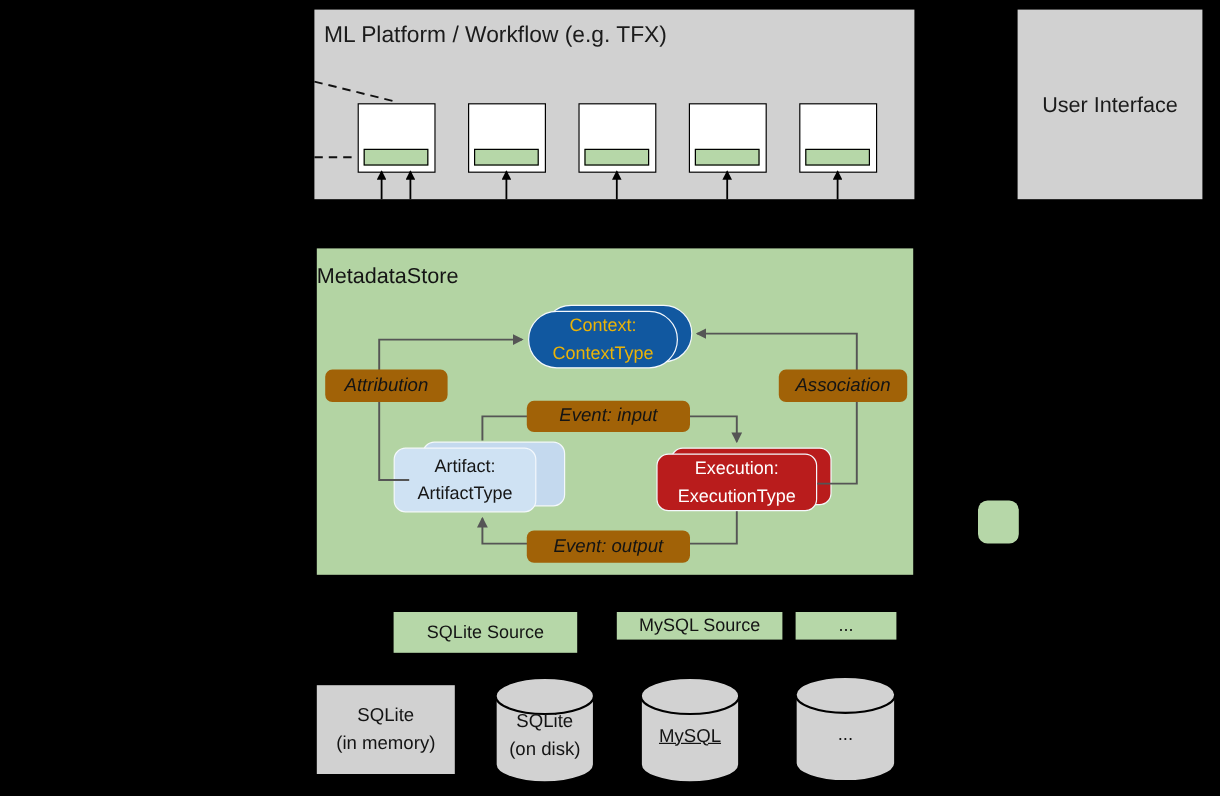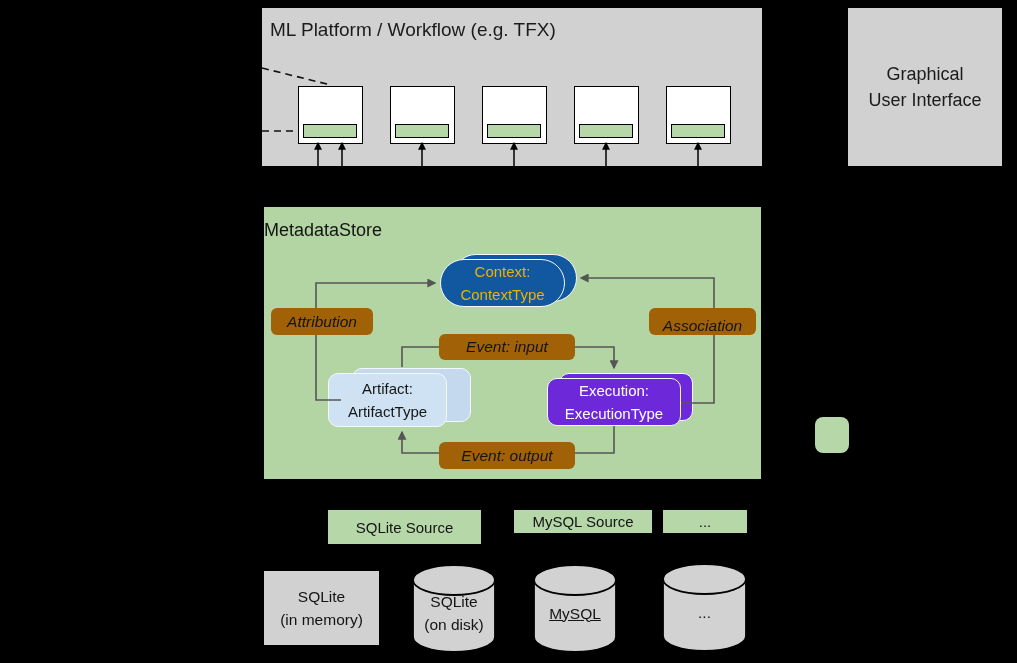--- a/index.html
+++ b/index.html
@@ -15,21 +15,21 @@
   .platform-title{font-size:19px;color:#1b1b1b;white-space:nowrap;}
   .component{background:#ffffff;border:1.5px solid #000;box-sizing:border-box;}
   .meta-bar{background:#b6d7a8;border:1px solid #000;box-sizing:border-box;}
   .gui-label{font-size:18px;line-height:26px;color:#1b1b1b;}
   .store{background:#b3d4a3;}
   .store-title{font-size:18px;text-align:left;color:#141414;}
   .node{border-radius:10px;box-sizing:border-box;font-size:15px;line-height:23px;
         border:1.5px solid #f4f8fc;z-index:4;}
   .node.back{z-index:3;}
   .ctx{background:#1158a0;color:#eab308;border-radius:24px;}
-  .exe{background:#6d28d9;color:#fff;text-align:center;}
+  .exe{background:#b91c1c;color:#fff;text-align:center;}
   .art{background:#cfe2f3;color:#161616;}
   .art.back{background:#c4d9ee;}
   .ylabel{background:#a16207;border-radius:6px;font-style:italic;font-size:15.5px;
           color:#141414;z-index:6;}
   .srcbar{background:#b6d7a8;font-size:15px;color:#141414;}
   .dbtext{font-size:15.5px;line-height:23px;color:#141414;}
   svg.overlay{position:absolute;left:0;top:0;z-index:5;pointer-events:none;}
   .legend-swatch{background:#b6d7a8;border-radius:8px;}
 </style>
 </head>
@@ -50,21 +50,20 @@
   <div class="abs component" style="left:312px;top:78px;width:65px;height:58px;">
     <div class="abs meta-bar" style="left:4px;top:37px;width:54px;height:14px;"></div>
   </div>
   <div class="abs component" style="left:404px;top:78px;width:65px;height:58px;">
     <div class="abs meta-bar" style="left:4px;top:37px;width:54px;height:14px;"></div>
   </div>
 </div>
 
 <div class="abs graybox center" style="left:848px;top:8px;width:154px;height:158px;">
   <div class="gui-label">
-    <div>Graphical</div>
     <div>User Interface</div>
   </div>
 </div>
 
 <div class="abs store" style="left:264px;top:207px;width:497px;height:272px;">
   <div class="abs store-title" style="left:0;top:13px;width:100%;">MetadataStore</div>
 
   <div class="abs node ctx back" style="left:188px;top:47px;width:125px;height:48px;"></div>
   <div class="abs node ctx center" style="left:176px;top:52px;width:125px;height:48px;">
     <div>
@@ -85,21 +84,21 @@
   <div class="abs node exe center" style="left:283px;top:171px;width:134px;height:48px;">
     <div>
       <div>Execution:</div>
       <div>ExecutionType</div>
     </div>
   </div>
 
   <div class="abs ylabel center" style="left:7px;top:101px;width:102px;height:27px;">
     <span>Attribution</span>
   </div>
-  <div class="abs ylabel center" style="left:385px;top:101px;width:107px;height:27px;align-items:flex-end;">
+  <div class="abs ylabel center" style="left:385px;top:101px;width:107px;height:27px;">
     <span>Association</span>
   </div>
   <div class="abs ylabel center" style="left:175px;top:235px;width:136px;height:27px;">
     <span>Event: output</span>
   </div>
   <div class="abs ylabel center" style="left:175px;top:127px;width:136px;height:26px;">
     <span>Event: input</span>
   </div>
 </div>
 

